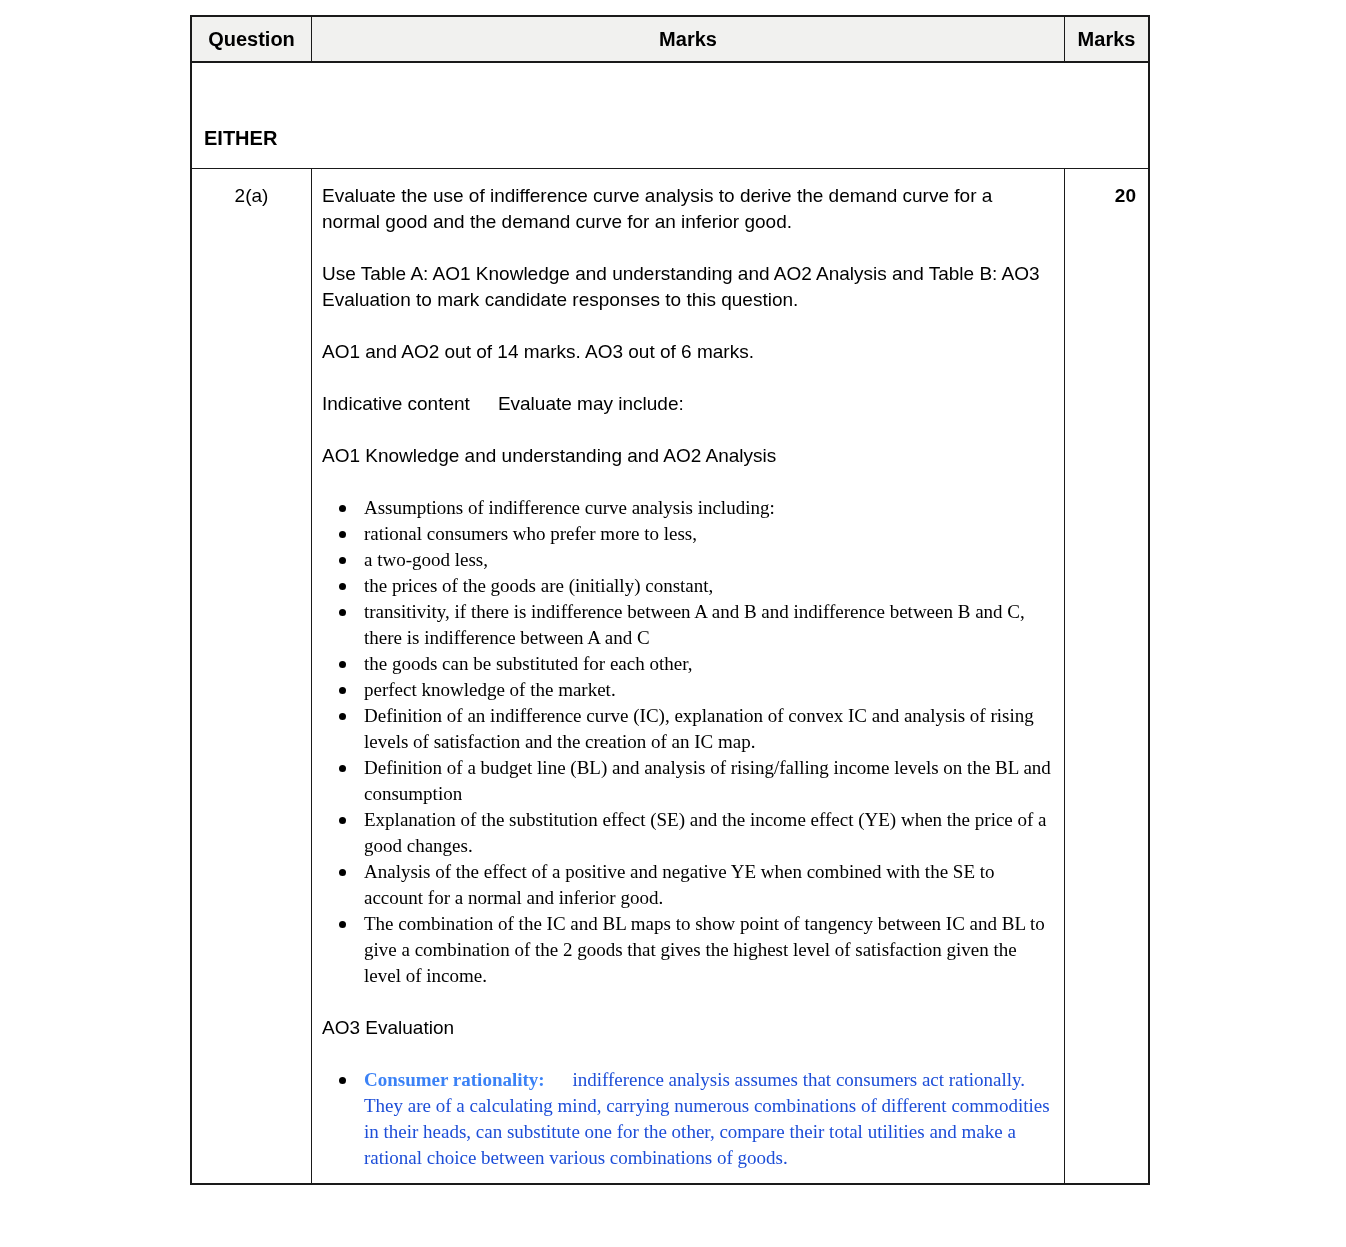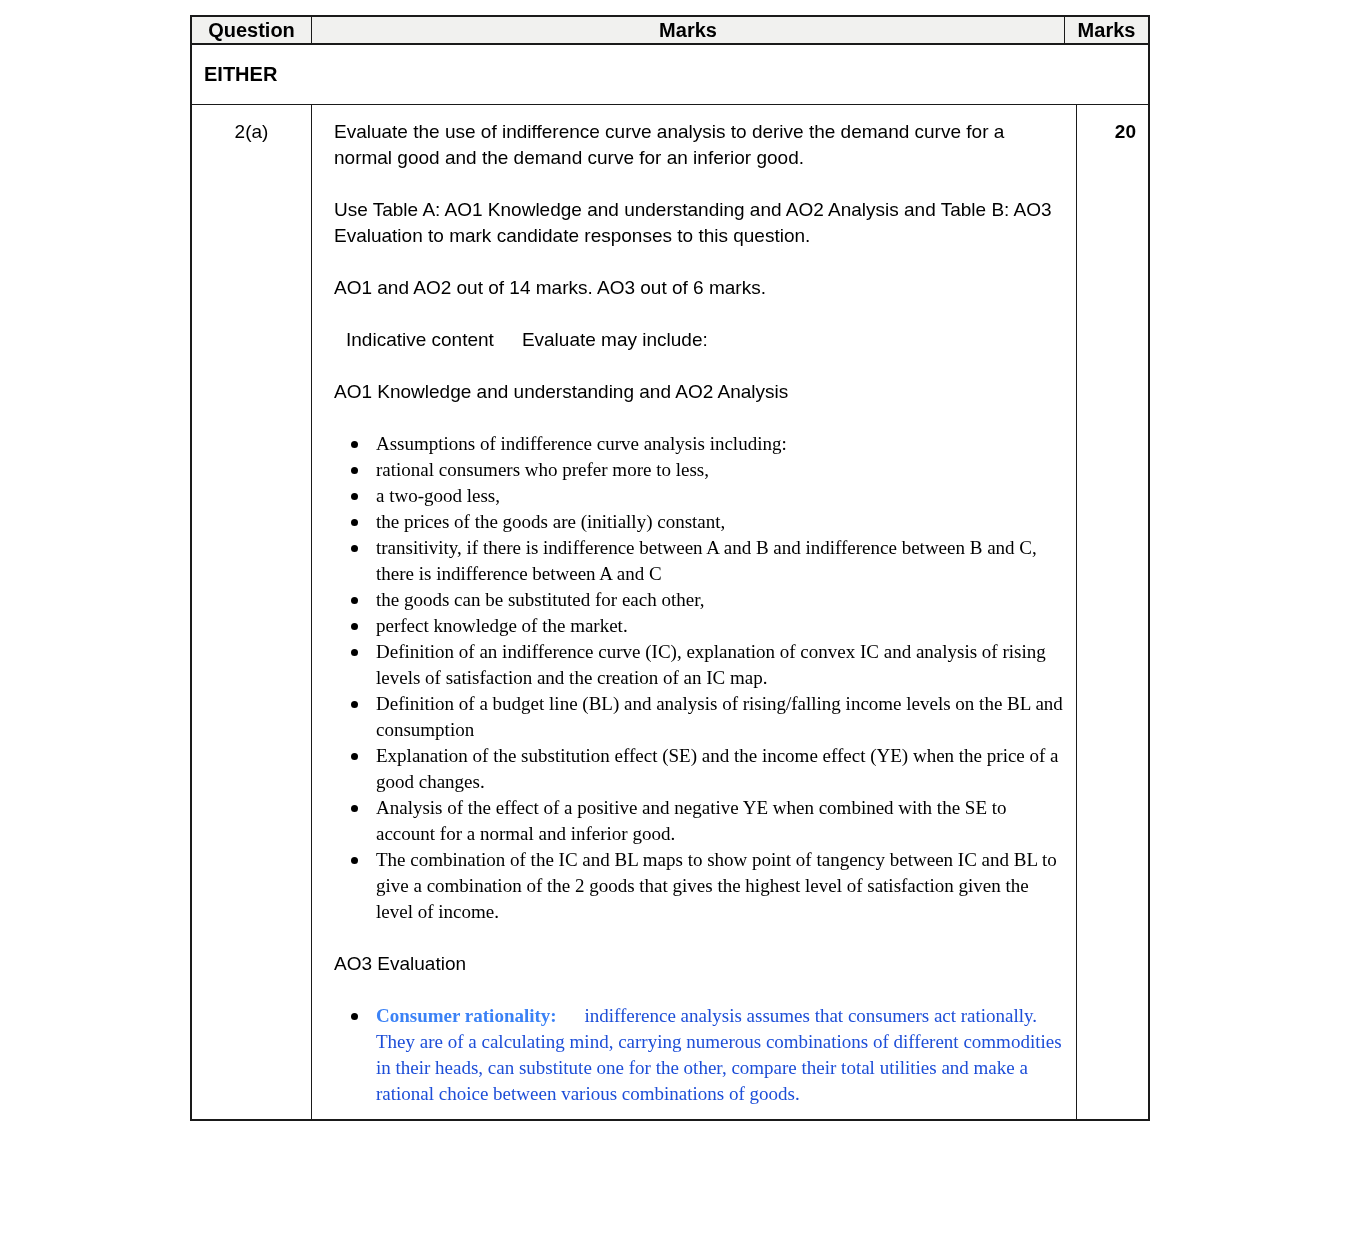--- a/index.html
+++ b/index.html
@@ -17,21 +17,21 @@
   .mark-table {
     position: absolute;
     left: 190px;
     top: 15px;
     width: 960px;
     border: 2px solid #1a1a1a;
     background: #ffffff;
   }
   .row { display: flex; align-items: stretch; }
   .header-row {
-    height: 28px;
+    height: 46px;
     background: #f1f1ef;
     border-bottom: 2px solid #1a1a1a;
   }
   .header-cell {
     display: flex;
     align-items: center;
     justify-content: center;
     font-weight: bold;
     font-size: 20px;
   }
@@ -39,42 +39,43 @@
   .a-col { width: 753px; flex: none; border-right: 1px solid #1a1a1a; }
   .m-col { flex: 1; }
   .either-row {
     height: 60px;
     border-bottom: 1px solid #1a1a1a;
     display: flex;
     align-items: center;
     padding-left: 12px;
     font-weight: bold;
     font-size: 20px;
+    margin-top: 46px;
   }
-  .content-row { min-height: 986px; gap: 12px; }
+  .content-row { min-height: 986px; }
   .q-number {
     text-align: center;
     padding-top: 14px;
     line-height: 26px;
   }
   .answer-cell {
     padding: 14px 10px 12px 10px;
   }
   .marks-value {
     text-align: right;
     padding: 14px 12px 0 0;
     font-weight: bold;
     line-height: 26px;
   }
   .answer-cell p {
     margin: 0 0 26px 0;
     line-height: 26px;
   }
   .bold { font-weight: normal; }
-  .indicative-label { margin-right: 28px; margin-left: 12px; }
+  .indicative-label { margin-right: 28px; }
   ul.bullets {
     list-style: none;
     margin: 0 0 26px 0;
     padding: 0;
   }
   ul.bullets li {
     position: relative;
     padding-left: 42px;
     line-height: 26px;
     margin: 0;

